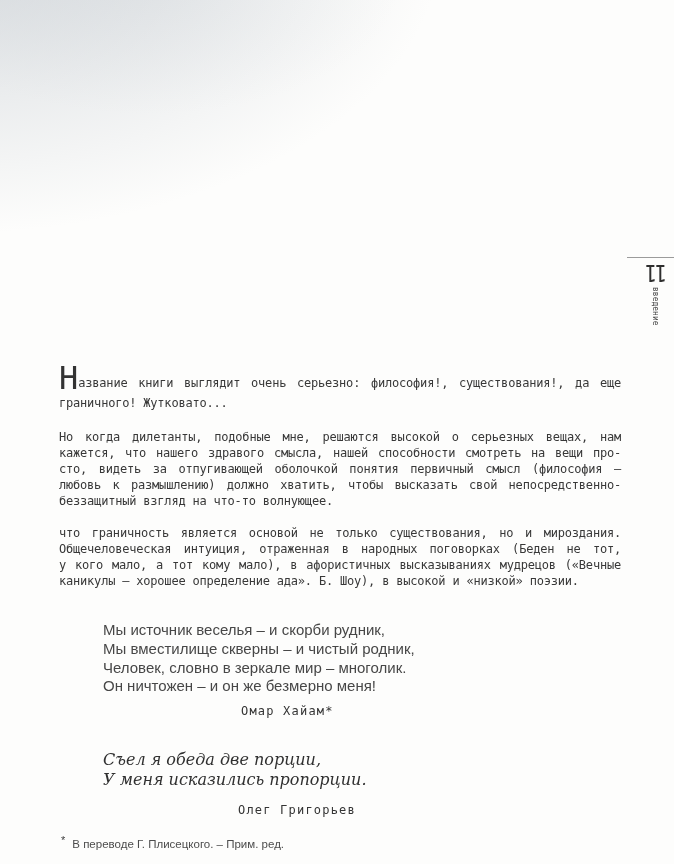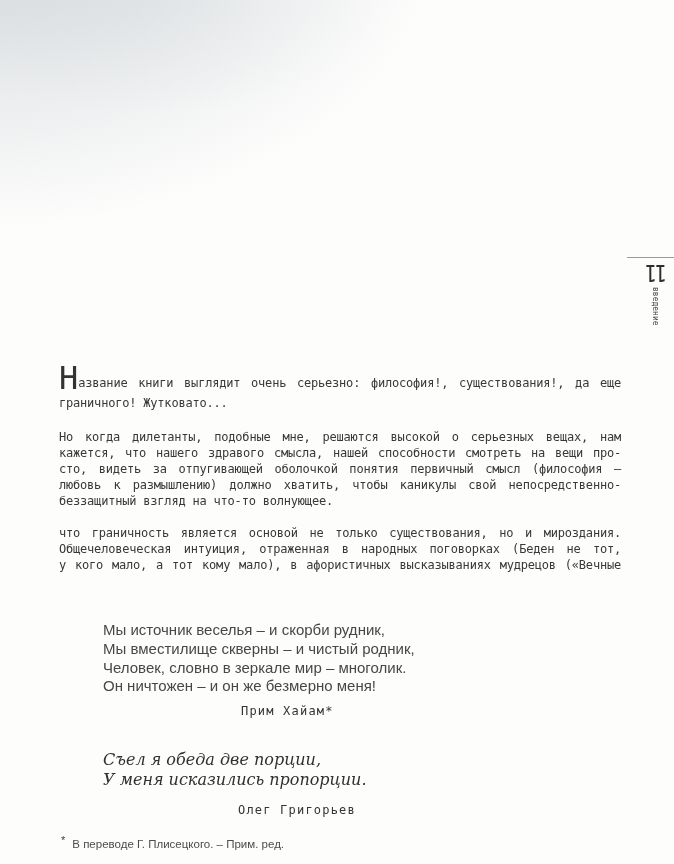--- a/index.html
+++ b/index.html
@@ -122,37 +122,38 @@
 
   <div class="body-text">
       <div class="para first">
         <div class="bline"><span class="dropcap">Н</span>азвание книги выглядит очень серьезно: философия!, существования!, да еще</div>
         <div class="bline last">граничного! Жутковато...</div>
       </div>
       <div class="para">
         <div class="bline">Но когда дилетанты, подобные мне, решаются высокой о серьезных вещах, нам</div>
         <div class="bline">кажется, что нашего здравого смысла, нашей способности смотреть на вещи про-</div>
         <div class="bline">сто, видеть за отпугивающей оболочкой понятия первичный смысл (философия —</div>
-        <div class="bline">любовь к размышлению) должно хватить, чтобы каникулы свой непосредственно-</div>
+        <div class="bline">любовь к размышлению) должно хватить, чтобы высказать свой непосредственно-</div>
         <div class="bline last">беззащитный взгляд на что-то волнующее.</div>
       </div>
       <div class="para">
         <div class="bline">что граничность является основой не только существования, но и мироздания.</div>
         <div class="bline">Общечеловеческая интуиция, отраженная в народных поговорках (Беден не тот,</div>
         <div class="bline">у кого мало, а тот кому мало), в афористичных высказываниях мудрецов («Вечные</div>
+        <div class="bline last">каникулы — хорошее определение ада». Б. Шоу), в высокой и «низкой» поэзии.</div>
       </div>
     </div>
 
   <div class="poem-1">
       <div>Мы источник веселья – и скорби рудник,</div>
       <div>Мы вместилище скверны – и чистый родник,</div>
       <div>Человек, словно в зеркале мир – многолик.</div>
       <div>Он ничтожен – и он же безмерно меня!</div>
     </div>
-  <div class="attribution attr-1">Прим Хайам*</div>
+  <div class="attribution attr-1">Омар Хайам*</div>
 
   <div class="poem-2">
       <div>Съел я обеда две порции,</div>
       <div>У меня исказились пропорции.</div>
     </div>
   <div class="attribution attr-2">Олег Григорьев</div>
 
   <div class="footnote">
     <span class="marker">*</span><span>В переводе Г. Плисецкого. – Прим. ред.</span>
   </div>

